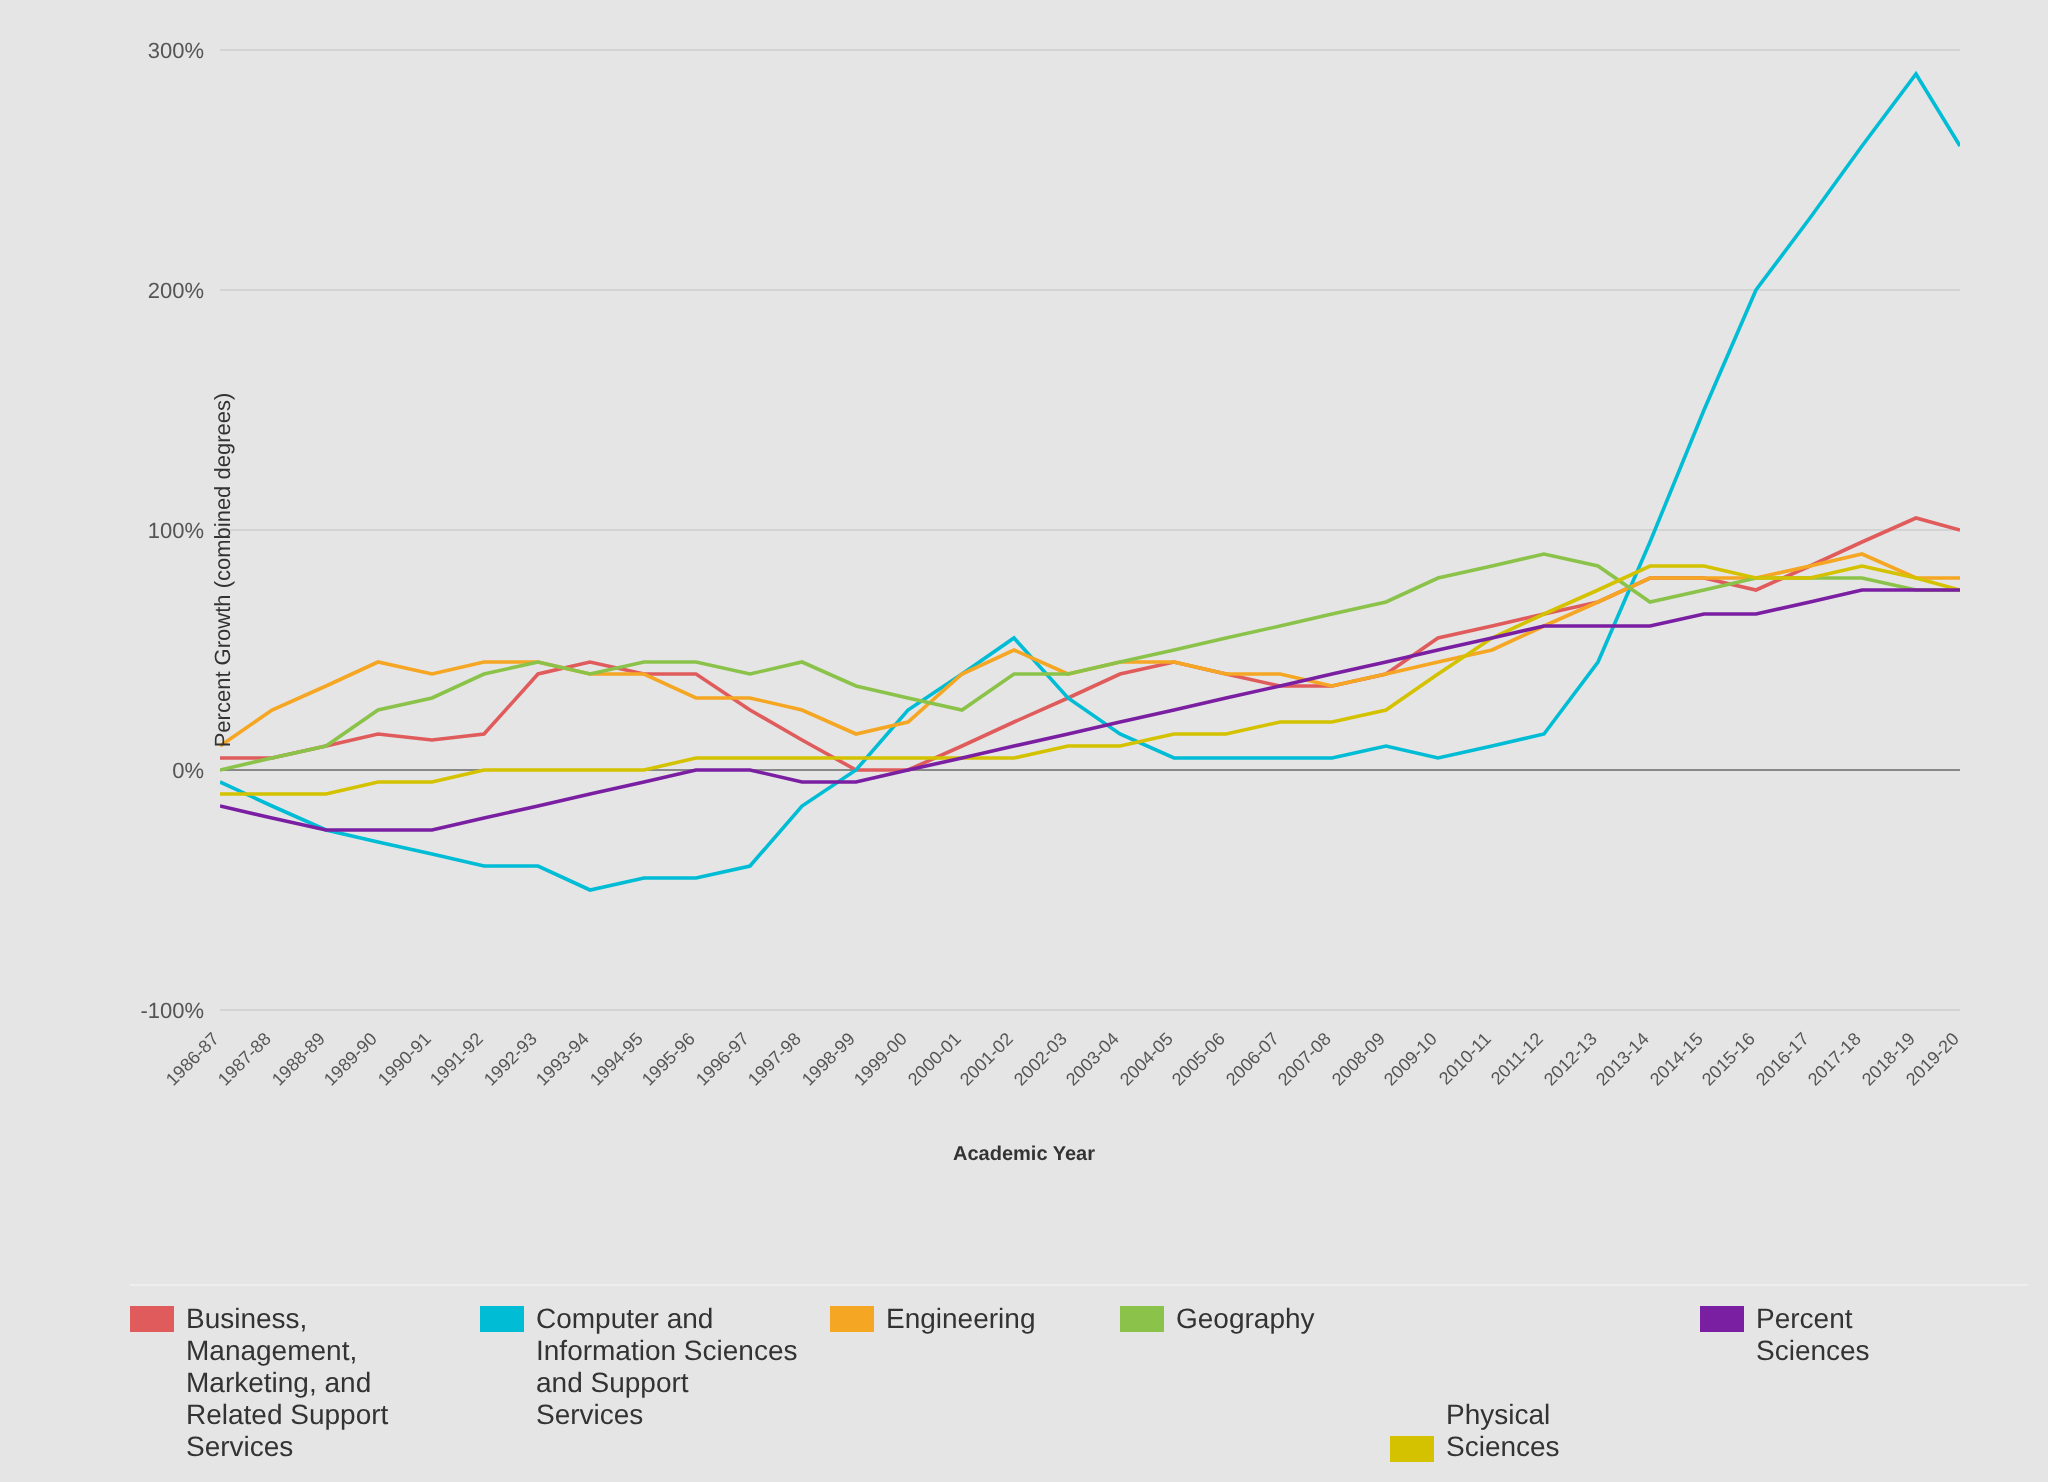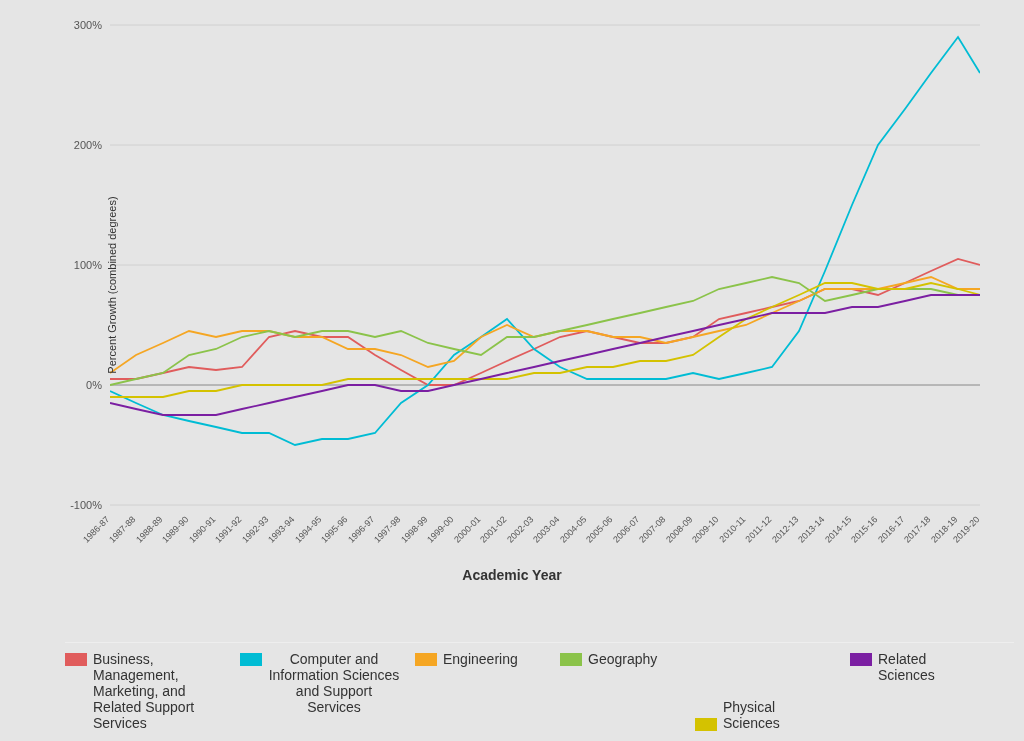--- a/index.html
+++ b/index.html
@@ -307,30 +307,30 @@
         898,280
         920,280
       "></polyline>
 
   </svg>
 
   <div style="position:absolute; left:12px; top:15px; height:540px; display:flex; align-items:center; justify-content:center;">
     <span style="transform:rotate(-90deg); white-space:nowrap; font-size:11px; color:#333; display:block; width:200px; text-align:center;">Percent Growth (combined degrees)</span>
   </div>
 
-  <div style="position:absolute; bottom:158px; left:50%; transform:translateX(-50%); font-size:14px; color:#333; font-weight:bold;text-align:right;">Academic Year</div>
+  <div style="position:absolute; bottom:158px; left:50%; transform:translateX(-50%); font-size:10px; color:#333; font-weight:bold;text-align:right;">Academic Year</div>
 
   <div style="position:absolute; bottom:10px; left:65px; right:10px; display:flex; flex-wrap:wrap; gap:5px 15px; font-size:14px; color:#333; border-top:1px solid #eee; padding-top:8px;">
 
     <div style="display:flex; align-items:flex-start; gap:6px; width:160px;">
       <div style="width:22px; height:13px; background:#e05c5c; flex-shrink:0; margin-top:2px;"></div>
       <span>Business, Management, Marketing, and Related Support Services</span>
     </div>
 
-    <div style="display:flex; align-items:flex-start; gap:6px; width:160px;text-align:center;">
+    <div style="display:flex; align-items:flex-start; gap:6px; width:160px;">
       <div style="width:22px; height:13px; background:#00bcd4; flex-shrink:0; margin-top:2px;"></div>
       <span>Computer and Information Sciences and Support Services</span>
     </div>
 
     <div style="display:flex; align-items:flex-start; gap:6px; width:130px;text-align:center;">
       <div style="width:22px; height:13px; background:#f5a623; flex-shrink:0; margin-top:2px;"></div>
       <span>Engineering</span>
     </div>
 
     <div style="display:flex; align-items:flex-start; gap:6px; width:120px;">
@@ -338,18 +338,18 @@
       <span>Geography</span>
     </div>
 
     <div style="display:flex; align-items:flex-end; gap:6px; width:140px;">
       <div style="width:22px; height:13px; background:#d4c200; flex-shrink:0; margin-top:2px;"></div>
       <span>Physical Sciences</span>
     </div>
 
     <div style="display:flex; align-items:flex-start; gap:6px; width:130px;">
       <div style="width:22px; height:13px; background:#7b1fa2; flex-shrink:0; margin-top:2px;"></div>
-      <span>Related Sciences</span>
+      <span>Percent Sciences</span>
     </div>
 
   </div>
 
 </div>
 
 </body></html>

